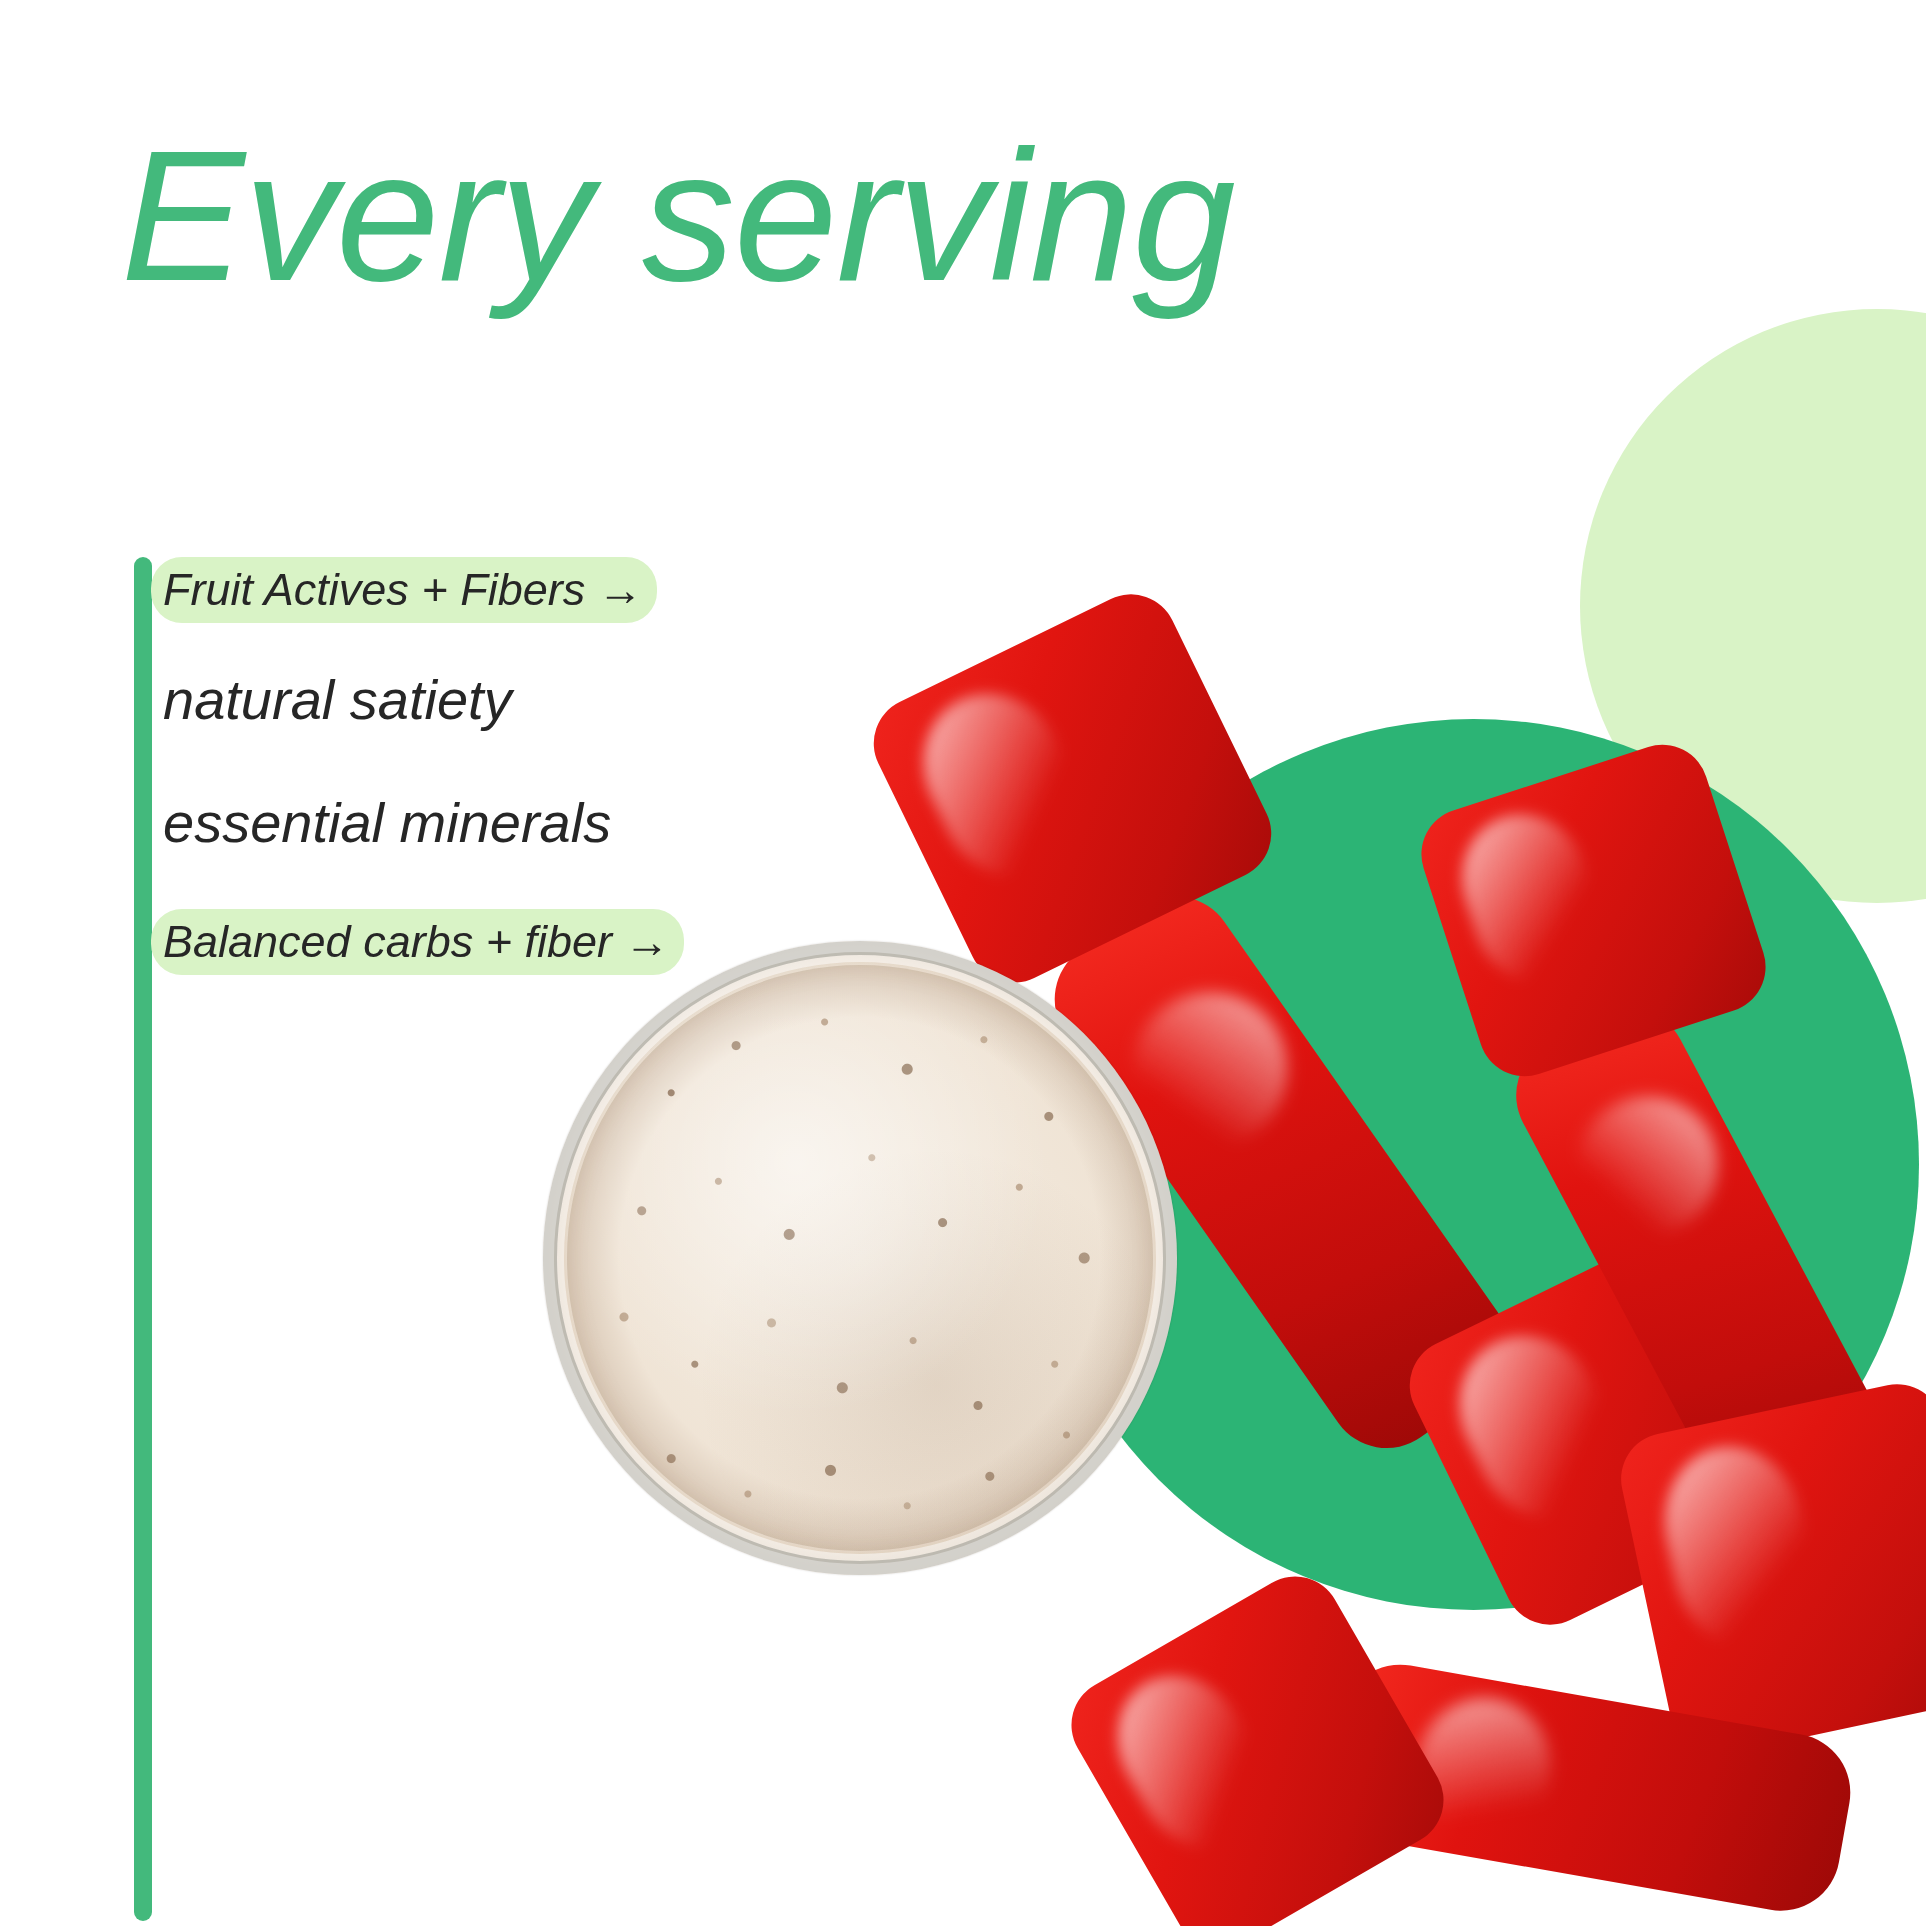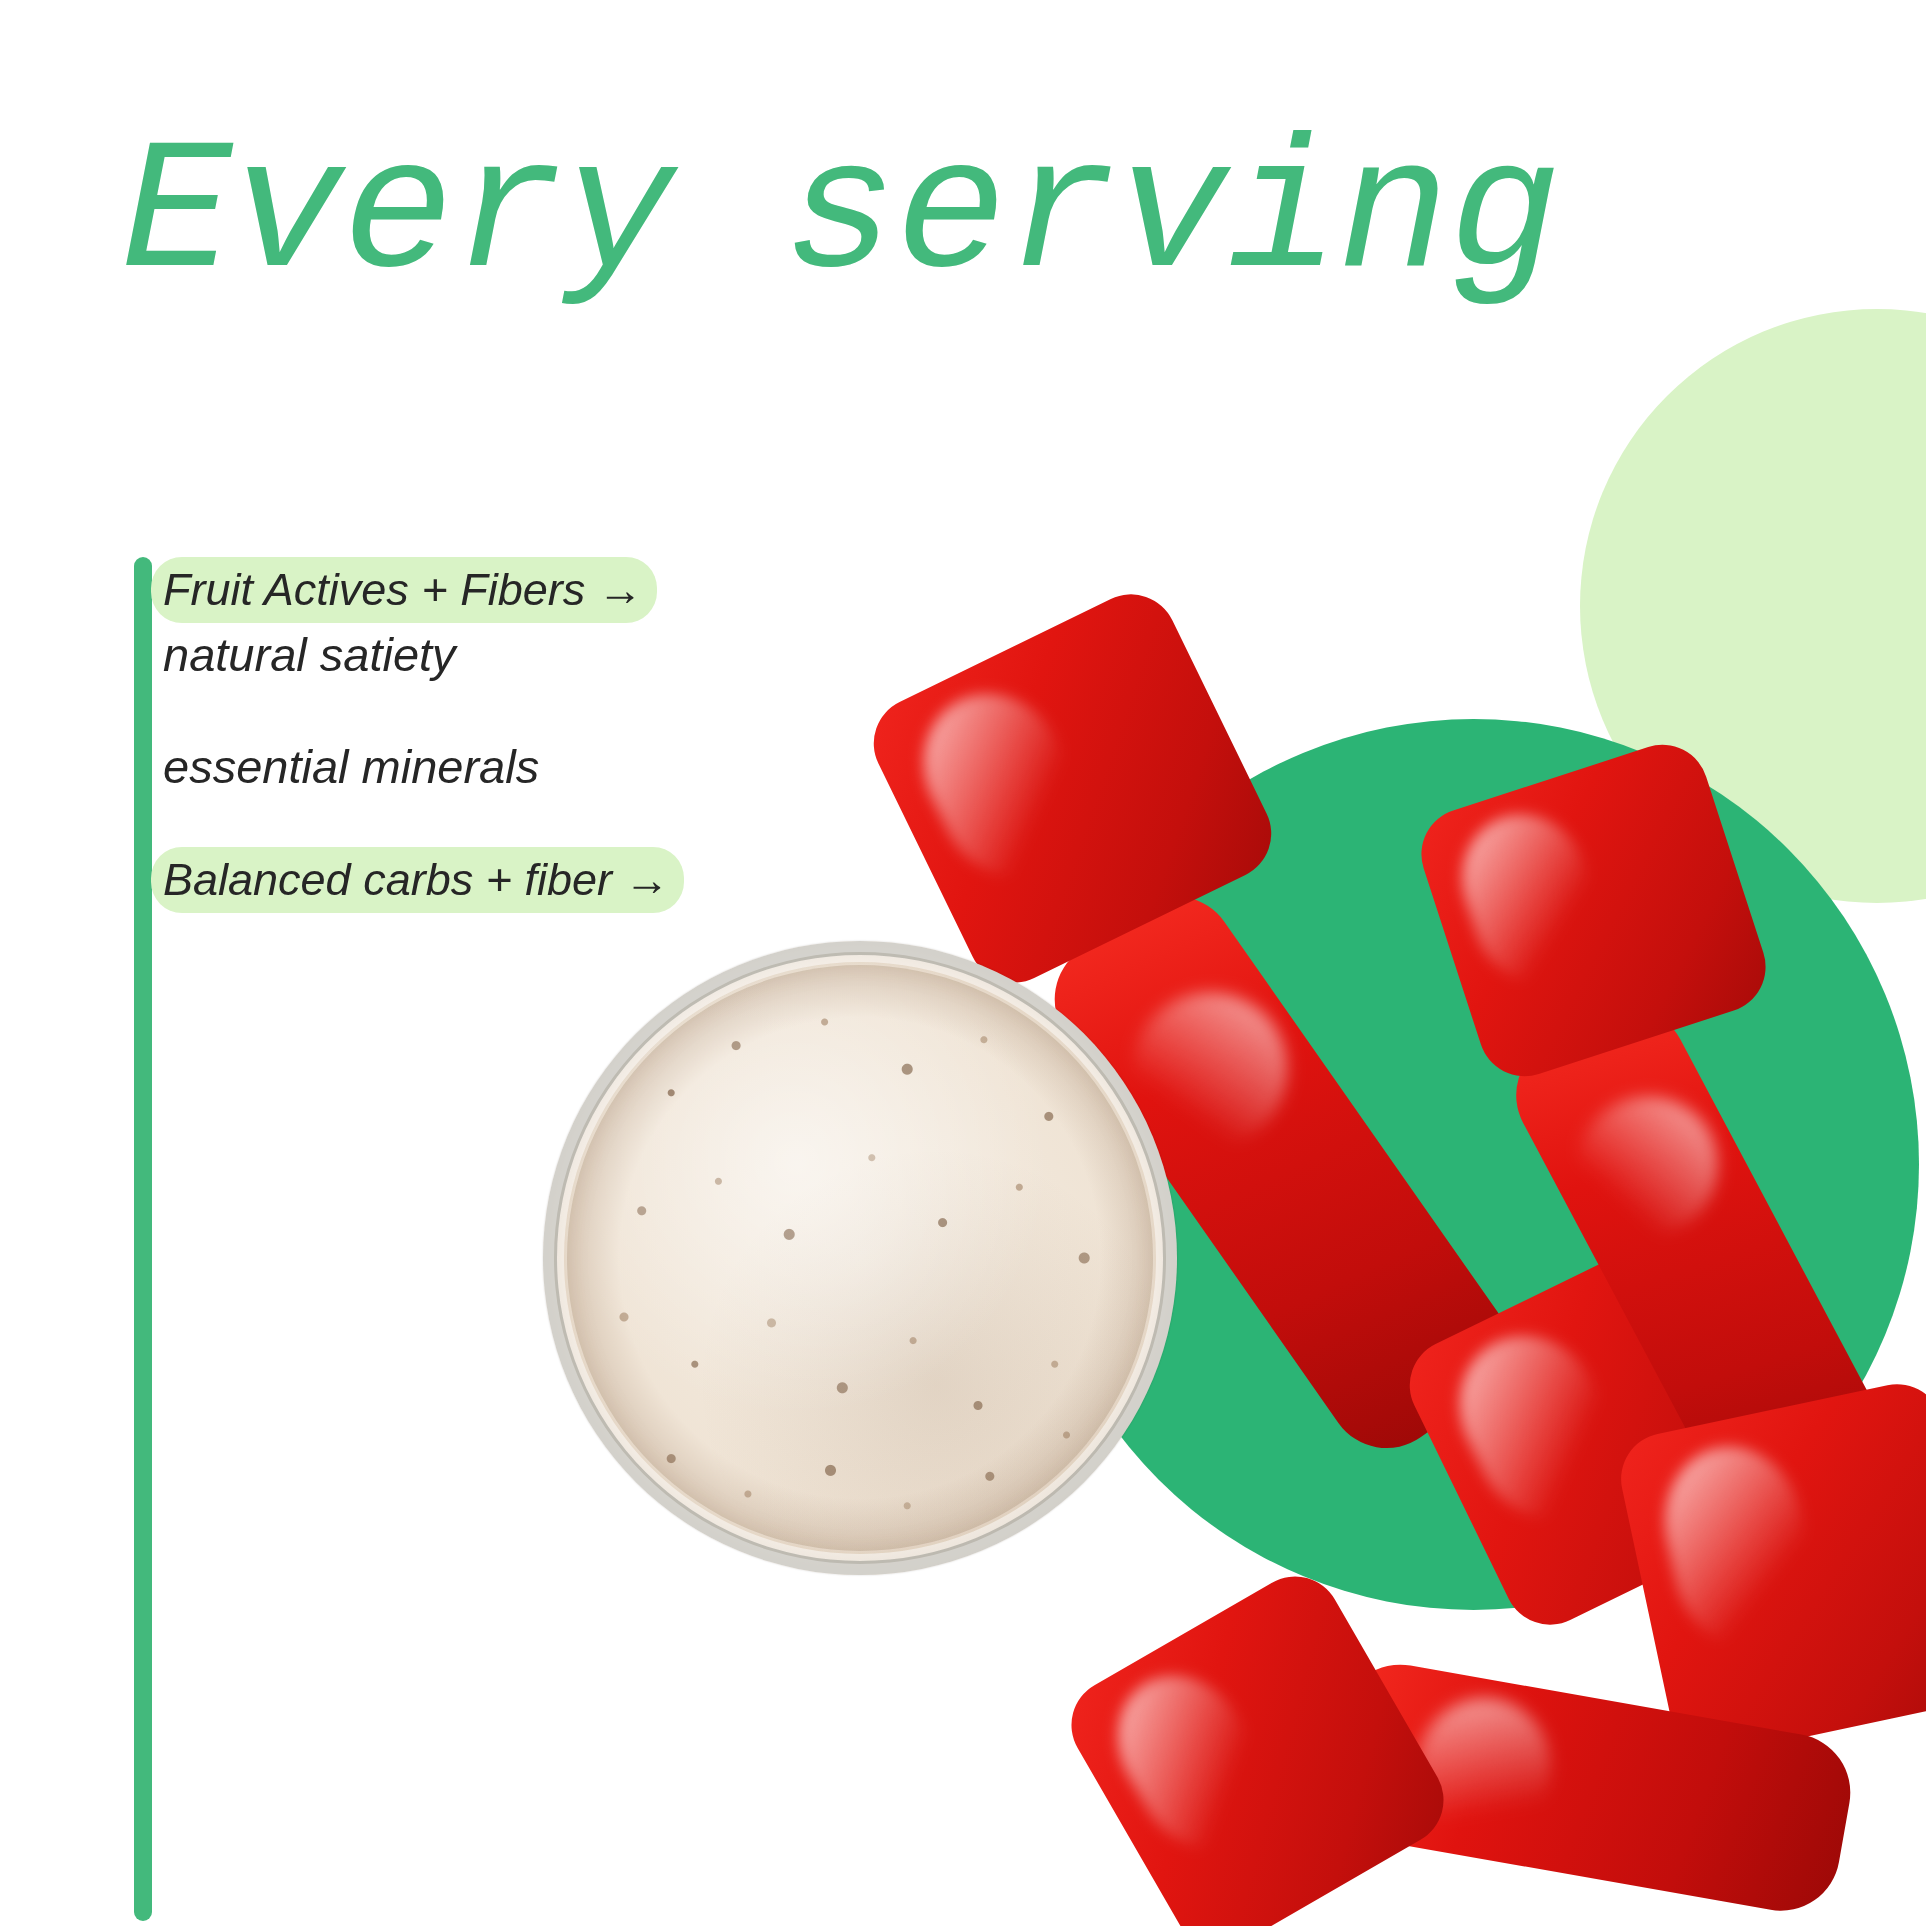--- a/index.html
+++ b/index.html
@@ -34,21 +34,20 @@
     position:absolute;
     left:121px;top:117px;
     width:1109px;
     z-index:30;
     color:#43b97c;
     font-size:186px;
     line-height:1.06;
     font-style:italic;
     font-weight:400;
     letter-spacing:-1px;
-    font-family:Liberation Mono, monospace;
   }
   .headline .l{display:block;white-space:nowrap;}
 
   
   .rail{
     position:absolute;
     left:134px;top:557px;
     width:18px;height:1364px;
     background:#43b97c;
     border-radius:9px;
@@ -70,24 +69,25 @@
     font-size:45px;
     line-height:1.28;
     padding:4px 14px 4px 12px;
     white-space:nowrap;
     border-radius:31px;
   }
   .b-sub{
     display:block;
     color:#262626;
     font-style:italic;
-    font-size:47px;
+    font-size:56px;
     line-height:1.28;
     padding:2px 0 0 12px;
     white-space:nowrap;
+    margin-top:39px;
   }
 
   
   .photo{position:absolute;inset:0;z-index:10;pointer-events:none;}
 
   
   .glass{
     position:absolute;
     left:543px;top:941px;
     width:634px;height:634px;

